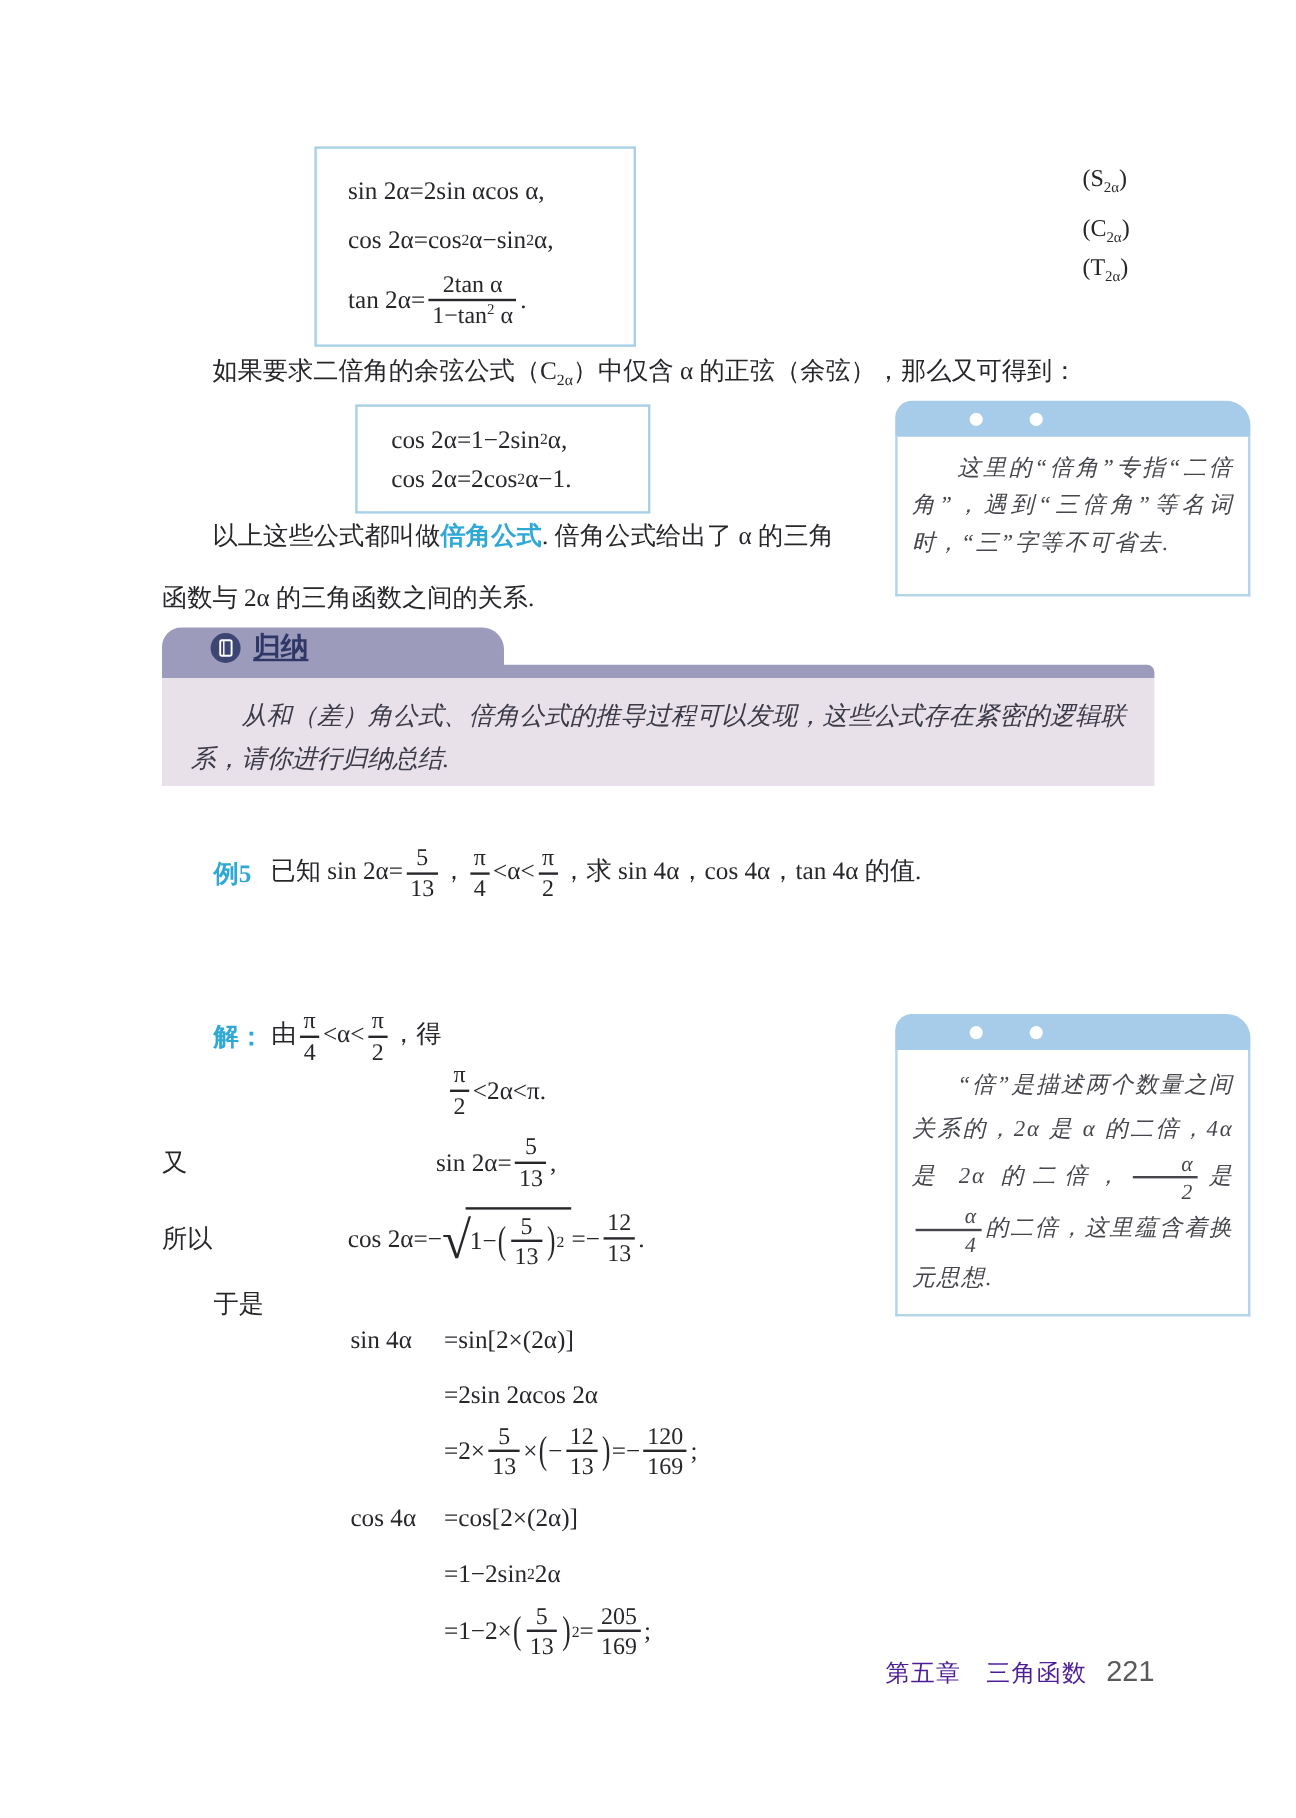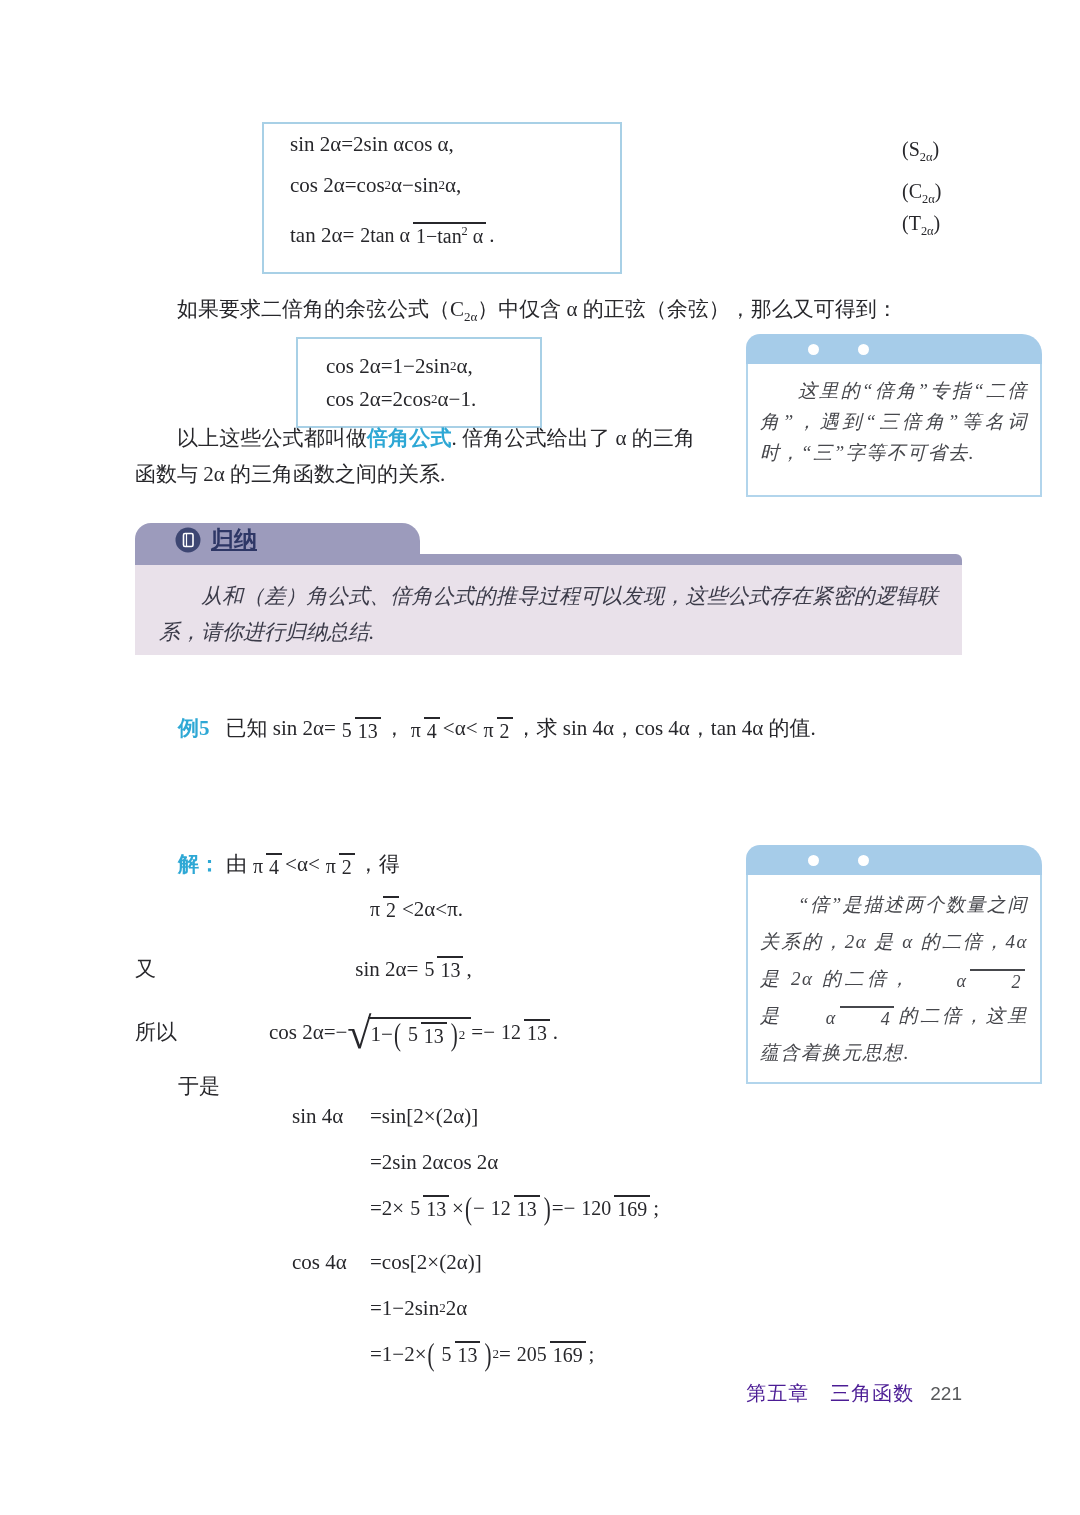--- a/index.html
+++ b/index.html
@@ -21,43 +21,43 @@
   }
   .abs{position:absolute;}
   .mline{white-space:nowrap;}
   .kai{font-style:italic;}
   .blue-label{color:var(--accent);font-weight:bold;}
   .highlight{color:var(--accent);font-weight:bold;}
 
   
   sup{font-size:0.62em;vertical-align:super;line-height:0;}
   sub{font-size:0.62em;vertical-align:sub;line-height:0;}
-  .frac{display:inline-flex;flex-direction:row;align-items:center;vertical-align:middle;
+  .frac{display:inline-flex;flex-direction:column;align-items:center;vertical-align:middle;
         margin:0 3px;font-size:0.95em;line-height:1.12;text-align:center;}
   .frac .den{border-top:2px solid currentColor;padding:1px 3px 0 3px;}
   .frac .num{padding:0 3px;}
   .sqrt{display:inline-flex;align-items:center;vertical-align:middle;}
   .sqrt .radical{font-size:2.1em;font-weight:300;line-height:0.85;margin-right:-4px;transform:translateY(2px);}
   .sqrt .radicand{border-top:2px solid currentColor;padding:3px 6px 0 3px;display:inline-flex;align-items:center;white-space:nowrap;}
   .bigp{display:inline-block;transform:scaleY(1.55);font-weight:300;margin:0 1px;vertical-align:middle;}
 
   
   .fbox{border:2px solid var(--box-border);box-sizing:border-box;background:#fff;}
-  #fbox1{top:122px;left:262px;width:360px;padding:0 0 8px 26px;}
+  #fbox1{top:122px;left:262px;width:268px;padding:15px 0 8px 26px;}
   #fbox1 .fline1{height:40px;display:flex;align-items:center;}
   #fbox1 .fline2{height:42px;display:flex;align-items:center;}
   #fbox1 .fline3{height:58px;display:flex;align-items:center;}
   .flabel{position:absolute;left:902px;width:70px;font-size:20px;}
   #fbox2{top:337px;left:296px;width:246px;padding:9px 0 9px 28px;}
   #fbox2 .fline{height:30px;display:flex;align-items:center;margin:3px 0;}
 
   
   .para{line-height:35px;text-align:justify;}
   #para1{top:292px;left:135px;width:827px;text-indent:2em;}
-  #para2{top:420px;left:135px;width:560px;text-indent:2em;line-height:36px;}
+  #para2{top:420px;left:135px;width:560px;text-indent:2em;line-height:52px;}
 
   
   .notebox{width:296px;margin-left:32px;}
   .note-tab{height:30px;background:var(--note-blue);border-radius:14px 20px 0 0;position:relative;}
   .note-tab .dot{position:absolute;top:10px;width:11px;height:11px;border-radius:50%;background:#ffffff;}
   .note-tab .dot.d1{left:62px;}
   .note-tab .dot.d2{left:112px;}
   .note-body{border:2px solid var(--note-border);border-top:none;background:#fff;box-sizing:border-box;
              padding:11px 12px;color:var(--note-text);font-size:19px;text-align:justify;text-indent:2em;
              letter-spacing:0.08em;}
@@ -92,21 +92,21 @@
   #derivs{top:1094px;left:292px;}
   .deriv{display:flex;align-items:flex-start;}
   .deriv + .deriv{margin-top:10px;}
   .deriv .lhs{width:78px;height:44px;display:flex;align-items:center;}
   .deriv .steps > div{min-height:44px;display:flex;align-items:center;}
   .deriv .steps > div + div{margin-top:2px;}
 
   
   #footer{top:1380px;left:560px;width:402px;text-align:right;display:flex;justify-content:flex-end;align-items:baseline;}
   #footer .chapter{font-size:20px;color:#4c1d95;letter-spacing:1px;}
-  #footer .pageno{font-family:"Liberation Sans","DejaVu Sans",sans-serif;font-size:19px;color:#58595b;margin-left:16px;}
+  #footer .pageno{font-family:"Liberation Sans","DejaVu Sans",sans-serif;font-size:24px;color:#58595b;margin-left:16px;}
 
   .icon-circle{width:26px;height:26px;}
 </style>
 </head>
 <body>
 
 <div class="page">
 
   <div id="fbox1" class="abs fbox">
     <div class="fline1 mline">sin 2α=2sin αcos α,</div>

